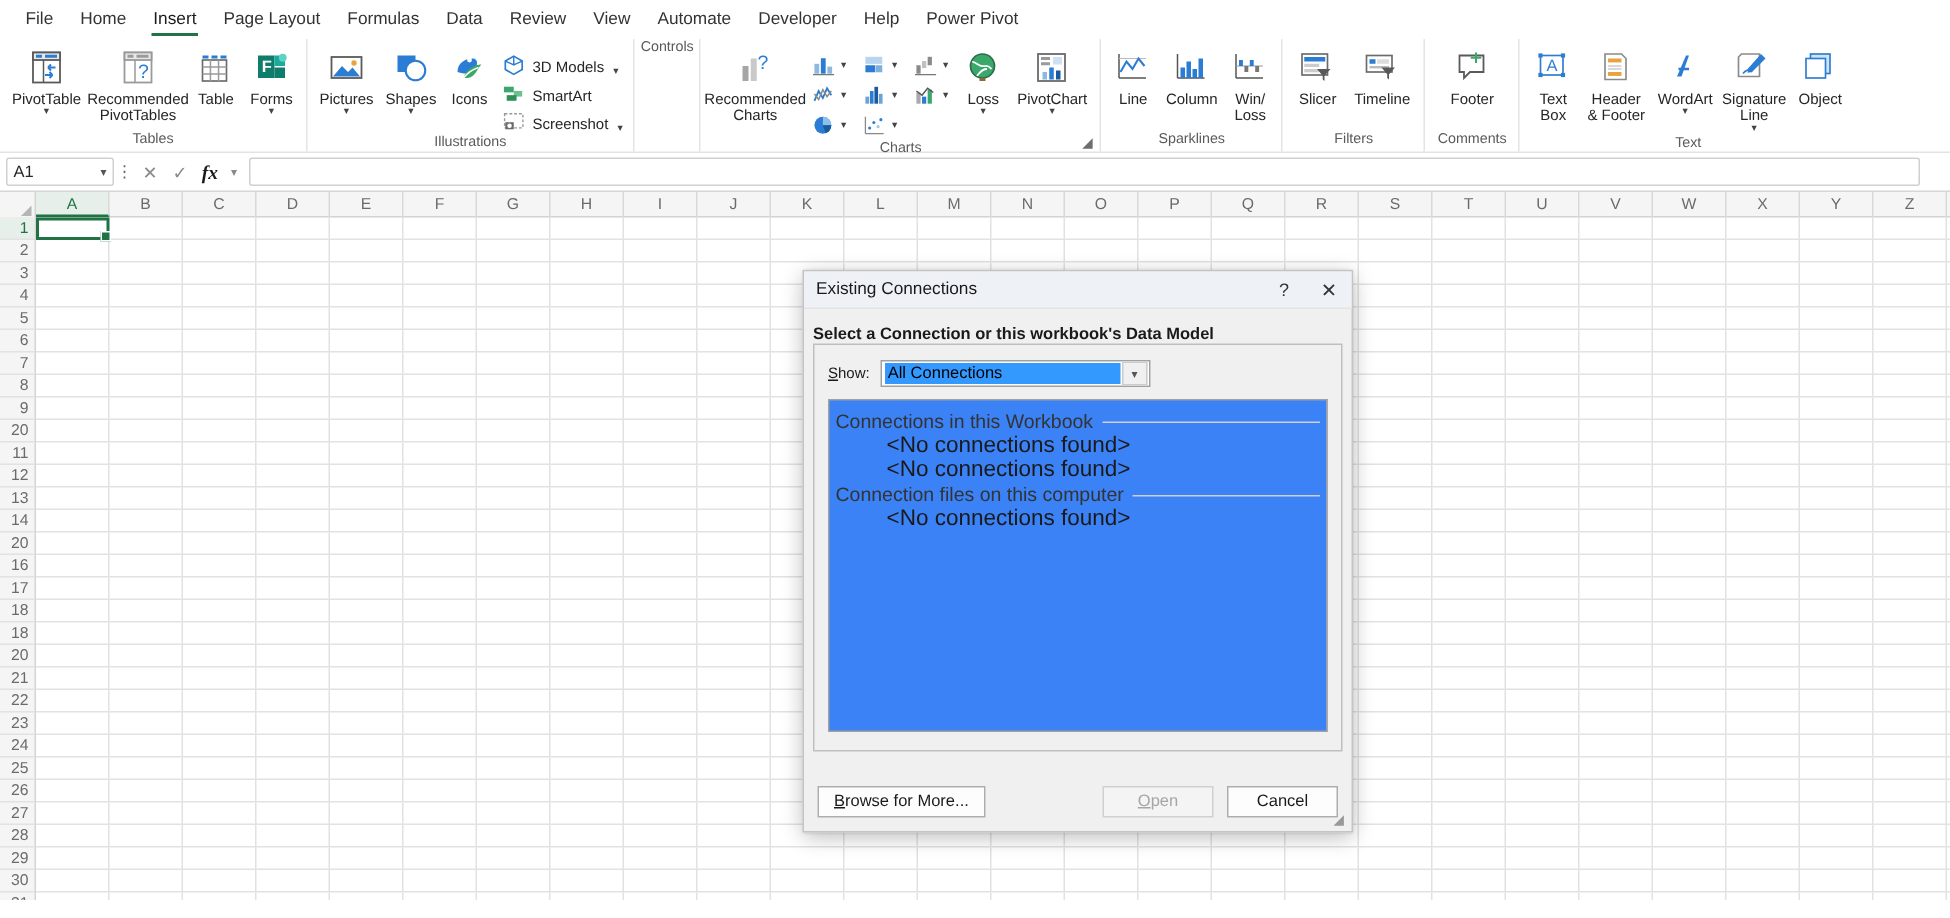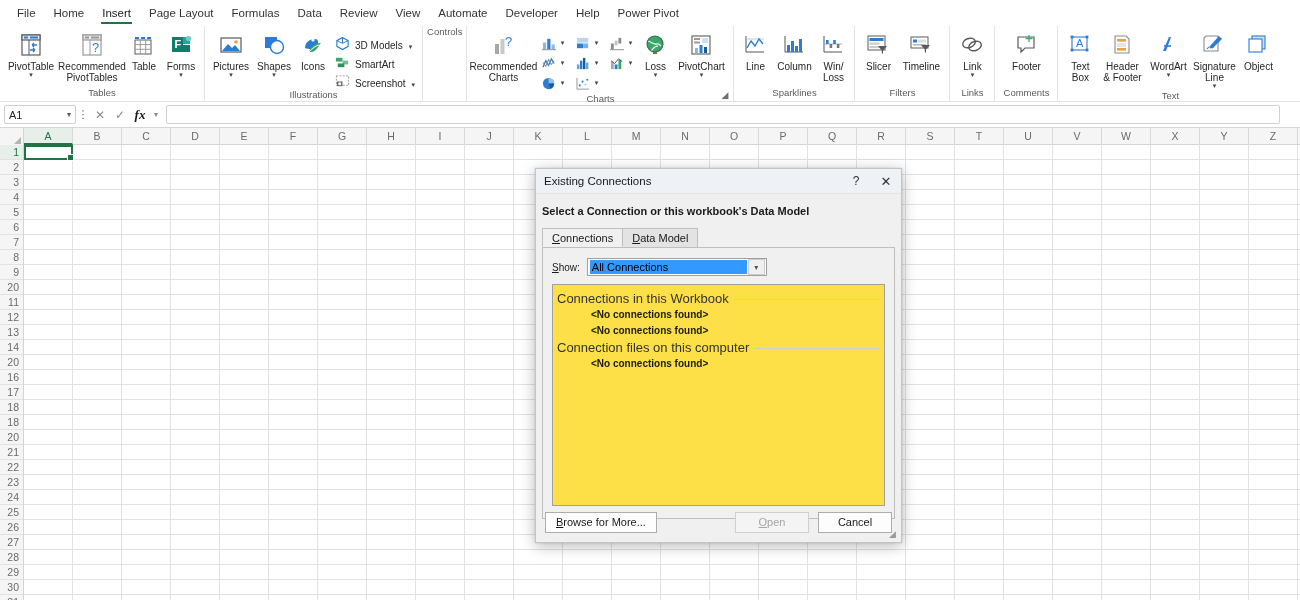--- a/index.html
+++ b/index.html
@@ -184,21 +184,21 @@
     z-index: 3;
   }
   .activecell:after{
     content:""; position:absolute; right:-3px; bottom:-3px;
     width:5px;height:5px;background:#217346;border:1px solid #fff;
   }
 
   
   .dlg {
     position: absolute;
-    left: 535px; top: 168px;
+    left: 535px; top: 180px;
     width: 367px; height: 375px;
     background: #f0f0f0;
     border: 1px solid #c4c4c4;
     box-shadow: 0 3px 14px rgba(0,0,0,0.28), 0 0 2px rgba(0,0,0,0.14);
     z-index: 50;
     font-size: 11.5px;
     color: #1a1a1a;
   }
   .dlg-title {
     height: 25px;
@@ -256,36 +256,36 @@
   }
   .combo .arrow {
     width: 17px; height: 16px; margin-right:1px;
     display:flex;align-items:center;justify-content:center;
     background: #f0f0f0; border:1px solid #ccc;
     font-size: 8px; color:#555;
   }
   .listbox {
     margin-top: 8px;
     height: 222px;
-    background: #fde047;
+    background: #3b82f6;
     border: 1px solid #a0a0a0;
     padding: 5px 4px 0 4px;
     overflow: hidden;
   }
   .grpitem { margin-bottom: 1px; }
   .grphdr {
     display: flex; align-items: center;
     font-size: 13px; color: #333;
     line-height: 17px;
     font-weight: 300;
   }
   .grphdr .txt { white-space: nowrap; }
   .grphdr .rule { flex:1; height:1px; background:#d0d0d0; margin-left: 6px; margin-top: 2px;}
   .grpnone {
-    font-size: 10px; font-weight: bold; color:#1a1a1a;
+    font-size: 15px; font-weight: normal; color:#1a1a1a;
     padding-left: 34px; line-height: 15px;
   }
   .dlg-foot {
     position: absolute; left: 0; right: 0; bottom: 0;
     height: 40px;
     display: flex; align-items: center;
     padding: 0 9px;
   }
   .btn {
     height: 21px; min-width: 74px;
@@ -647,35 +647,20 @@
             <rect x="5" y="11" width="13" height="1.6" fill="#bbb"></rect>
             <path d="M13 12 L22 12 L18 16.5 L18 20 L16.8 19 L16.8 16.5 Z" fill="#595959"></path>
           </svg>
         </span>
         <span class="lbl">Timeline</span>
       </div>
     </div>
     <div class="rgroup-label">Filters</div>
   </div>
 
-  <div class="rgroup">
-    <div class="rgroup-items">
-      <div class="bigbtn" style="width:36px">
-        <span class="ico">
-          <svg width="26" height="24" viewBox="0 0 26 24">
-            <ellipse cx="10" cy="10" rx="6.5" ry="4.5" fill="none" stroke="#5a5a5a" stroke-width="1.4" transform="rotate(-20 10 10)"></ellipse>
-            <ellipse cx="16" cy="13" rx="6.5" ry="4.5" fill="none" stroke="#5a5a5a" stroke-width="1.4" transform="rotate(-20 16 13)"></ellipse>
-          </svg>
-        </span>
-        <span class="lbl">Link</span>
-        <span class="caret">▾</span>
-      </div>
-    </div>
-    <div class="rgroup-label">Links</div>
-  </div>
 
   <div class="rgroup">
     <div class="rgroup-items">
       <div class="bigbtn" style="width:54px">
         <span class="ico">
           <svg width="26" height="24" viewBox="0 0 26 24">
             <path d="M5 4 h16 v11 h-9 l-4 4 v-4 h-3 z" fill="#fff" stroke="#5a5a5a" stroke-width="1.2"></path>
             <path d="M16 2 v7 M12.5 5.5 h7" stroke="#3aa86a" stroke-width="1.3"></path>
           </svg>
         </span>
@@ -1737,24 +1722,20 @@
 </div>
 
 <div class="dlg">
   <div class="dlg-title">
     <span class="t">Existing Connections</span>
     <span class="dlg-help">?</span>
     <span class="dlg-close">✕</span>
   </div>
   <div class="dlg-sub">Select a Connection or this workbook's Data Model</div>
 
-  <div class="dlg-tabs">
-    <div class="dtab active"><u class="acc">C</u>onnections</div>
-    <div class="dtab"><u class="acc">D</u>ata Model</div>
-  </div>
 
   <div class="dlg-panel">
     <div class="showrow">
       <span class="showlbl"><u class="acc">S</u>how:</span>
       <div class="combo">
         <span class="val">All Connections</span>
         <span class="arrow">▾</span>
       </div>
     </div>
 

